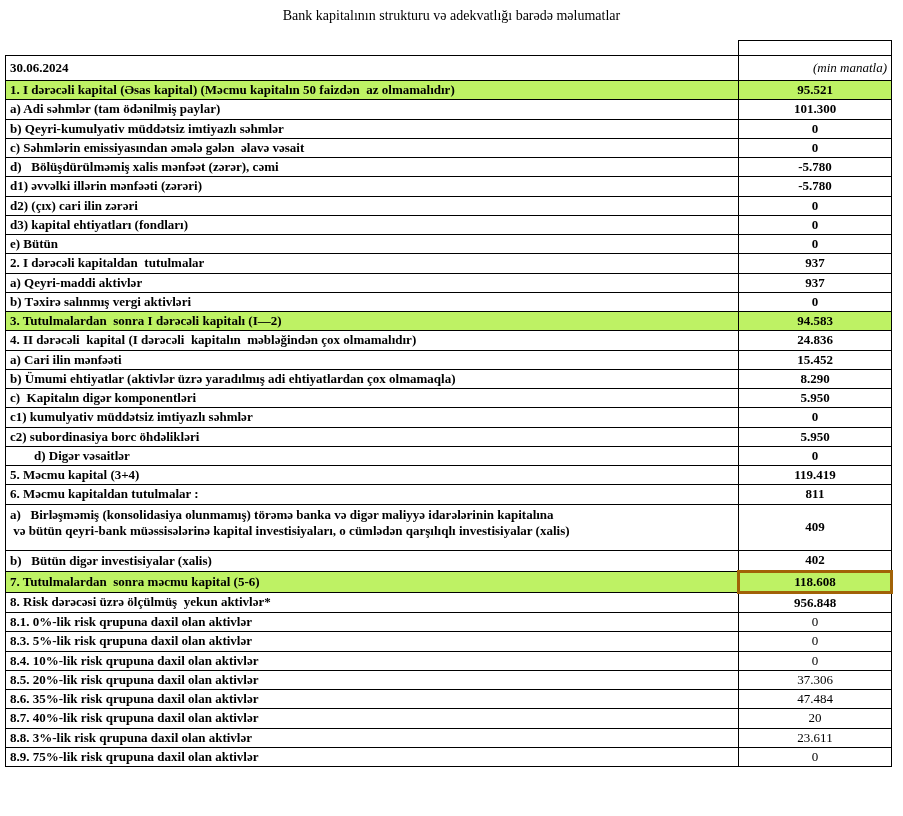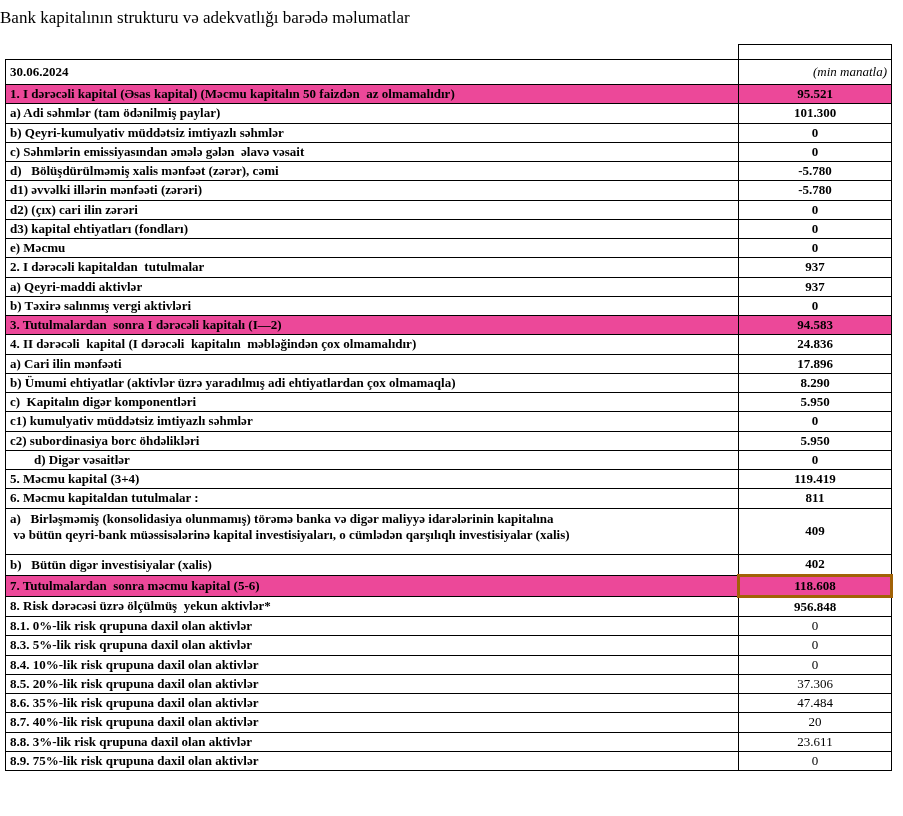--- a/index.html
+++ b/index.html
@@ -10,21 +10,22 @@
     font-family: "Liberation Serif", "DejaVu Serif", serif;
     color: #000;
   }
   .page {
     width: 903px;
     height: 816px;
     overflow: hidden;
     box-sizing: border-box;
   }
   .doc-title {
-    font-size: 17px;
+    text-align: center;
+    font-size: 14px;
     padding-top: 8px;
     padding-bottom: 2px;
     font-weight: normal;
   }
   table.capital-table {
     border-collapse: collapse;
     table-layout: fixed;
     margin-left: 5px;
     margin-top: 14px;
     width: 886px;
@@ -45,21 +46,21 @@
     text-align: left;
     white-space: pre-wrap;
     font-weight: bold;
   }
   td.value-cell {
     text-align: center;
   }
   td.bold { font-weight: bold; }
   td.indent { padding-left: 28px; }
   td.thick { border: 3px solid #a16207; }
-  tr.green td { background: #ec4899; margin-top: 47px; }
+  tr.green td { background: #bef264; margin-top: 47px; }
   tr.multiline td.label-cell {
     line-height: 1.3;
     padding-top: 2px;
     padding-bottom: 10px;
   }
   
   td.no-border { border: none; }
   tr.spacer-row td { height: 15px; }
   tr.header-row td { height: 25px; }
   td.date-cell {
@@ -119,21 +120,21 @@
         </tr>
         <tr>
           <td class="label-cell">d2) (çıx) cari ilin zərəri</td>
           <td class="value-cell bold">0</td>
         </tr>
         <tr>
           <td class="label-cell">d3) kapital ehtiyatları (fondları)</td>
           <td class="value-cell bold">0</td>
         </tr>
         <tr>
-          <td class="label-cell">e) Məcmu</td>
+          <td class="label-cell">e) Bütün</td>
           <td class="value-cell bold">0</td>
         </tr>
         <tr>
           <td class="label-cell bold">2. I dərəcəli kapitaldan  tutulmalar</td>
           <td class="value-cell bold">937</td>
         </tr>
         <tr>
           <td class="label-cell">a) Qeyri-maddi aktivlər</td>
           <td class="value-cell bold">937</td>
         </tr>
@@ -144,21 +145,21 @@
         <tr class="green">
           <td class="label-cell bold">3. Tutulmalardan  sonra I dərəcəli kapitalı (I—2)</td>
           <td class="value-cell bold">94.583</td>
         </tr>
         <tr>
           <td class="label-cell bold">4. II dərəcəli  kapital (I dərəcəli  kapitalın  məbləğindən çox olmamalıdır)</td>
           <td class="value-cell bold">24.836</td>
         </tr>
         <tr>
           <td class="label-cell">a) Cari ilin mənfəəti</td>
-          <td class="value-cell bold">17.896</td>
+          <td class="value-cell bold">15.452</td>
         </tr>
         <tr>
           <td class="label-cell">b) Ümumi ehtiyatlar (aktivlər üzrə yaradılmış adi ehtiyatlardan çox olmamaqla)</td>
           <td class="value-cell bold">8.290</td>
         </tr>
         <tr>
           <td class="label-cell">c)  Kapitalın digər komponentləri</td>
           <td class="value-cell bold">5.950</td>
         </tr>
         <tr>

